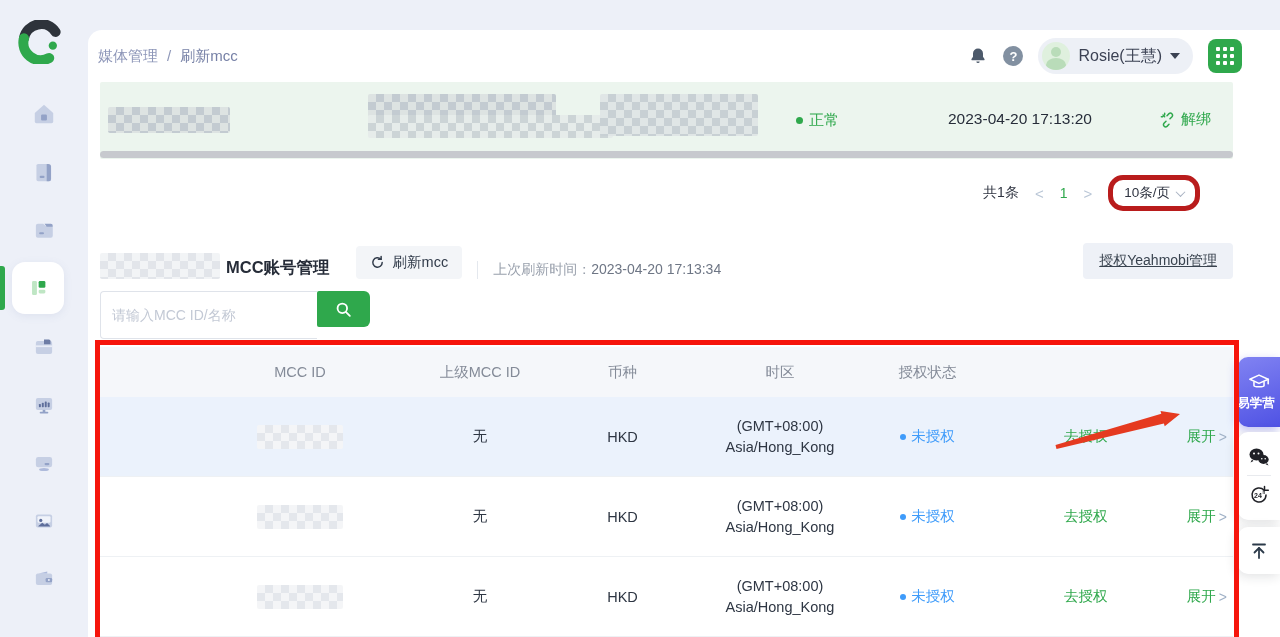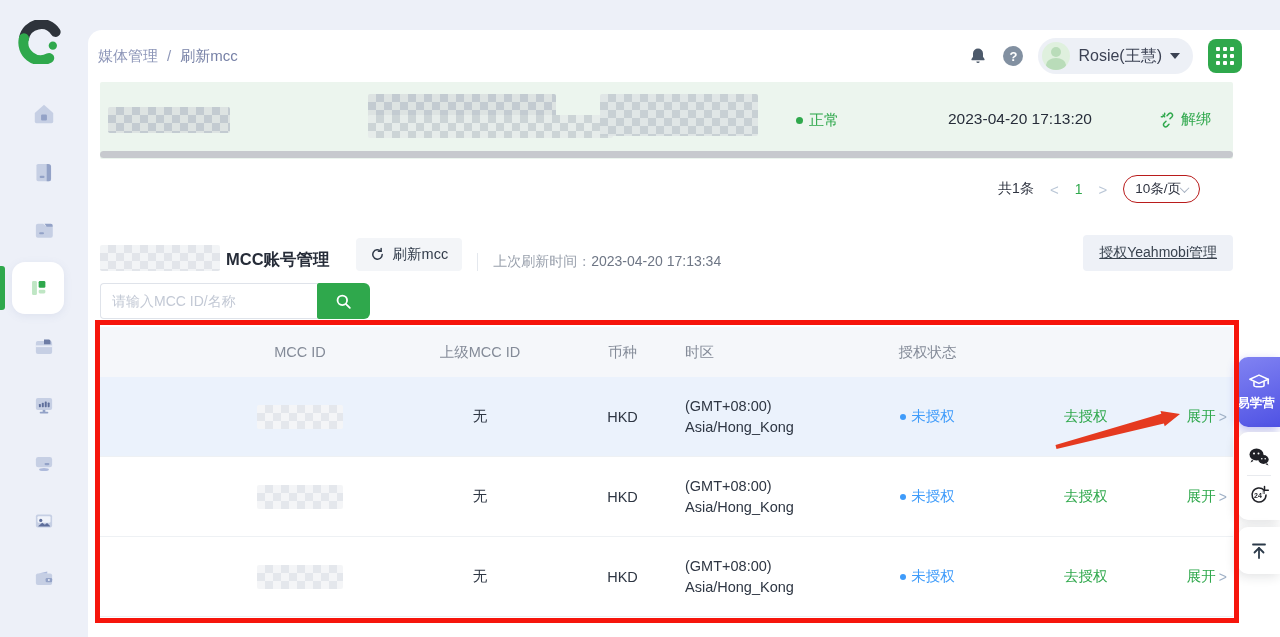--- a/index.html
+++ b/index.html
@@ -55,53 +55,53 @@
   .banner-time { position:absolute; left:848px; top:28px; color:#272d3a; font-size:15.5px; }
   .banner-unbind { position:absolute; left:1060px; top:28px; color:#2fa84c; font-size:15px;
                    display:flex; align-items:center; gap:5px; cursor:pointer;text-align:center; }
   .banner-scrollbar { position:absolute; left:0; right:0; bottom:1px; height:7px; background:#c7c9ce; border-radius:4px; }
 
   
   .pagination { margin:16px 33px 0 0; display:flex; justify-content:flex-end; align-items:center;
                 gap:16px; font-size:14px; color:#2f3441; }
   .p-arrow { color:#b9c6d6; font-size:15px; cursor:pointer; }
   .p-current { color:#2fa84c; cursor:pointer; }
-  .p-size { border:1px solid #b91c1c; border-radius:15px; padding:4px 11px; display:flex; 
+  .p-size { border:5px solid #b91c1c; border-radius:15px; padding:4px 11px; display:flex; gap:7px;
             align-items:center; font-size:13.5px; color:#2f3441; cursor:pointer; }
   .chev-sm { width:7px; height:7px; border-right:1.5px solid #a8b2c2; border-bottom:1.5px solid #a8b2c2;
              transform:rotate(45deg) translate(-1px,-1px); }
 
   
   .mcc-row { margin-top:32px; display:flex; align-items:flex-end; }
   .mcc-mosaic { width:120px; height:26px; --ma:#e2e5ea; --mb:#f2f4f6; }
   .mcc-title { margin-left:6px; font-size:16.5px; color:#262c38; font-weight:600; }
   .refresh-btn { margin-left:26px; display:flex; gap:8px; align-items:center; background:#f3f5f8;
                  border:none; border-radius:4px; padding:7px 14px; font-size:14.5px; color:#323c4b; cursor:pointer; }
   .vdiv { width:1px; height:18px; background:#e4e8ee; margin:0 15px; }
   .last-refresh { font-size:14px; color:#9aa1ad; }
   .last-refresh b { font-weight:normal; color:#6e7685; }
   .auth-btn { margin-left:auto; background:#eef1f7; border:none; border-radius:4px; padding:9px 16px;
               font-size:14px; color:#39434f; cursor:pointer;text-decoration:underline; }
 
   
   .search-row { margin-top:12px; display:flex; }
-  .search-input { width:217px; height:36px; border:1px solid #dfe3ea; border-right:none;
+  .search-input { width:217px; height:48px; border:1px solid #dfe3ea; border-right:none;
                   border-radius:4px 0 0 4px; padding:6px 11px; font-size:14px; color:#333; outline:none; }
   .search-input::placeholder { color:#c3c9d5; }
   .search-btn { width:53px; height:36px; background:#2fa84c; border:none; border-radius:2px 6px 6px 2px;
                 display:flex; align-items:center; justify-content:center; cursor:pointer; }
 
   
   .table { margin-top:8px; position:relative; }
   .tgrid { display:grid; grid-template-columns:100px 200px 160px 125px 170px 145px 1fr; align-items:center; }
   .t-header { height:50px; background:#f5f7fa; color:#848b98; font-size:14.5px; }
   .t-row { height:80px; font-size:14.5px; color:#2e3643; border-bottom:1px solid #eef1f4; background:#fff; }
   .t-row.hl { background:#ebf2fc; }
   .cc { text-align:center; }
-  .cl { text-align:left; }
+  .cl { text-align:center;margin-left:20px; }
   .th-action { padding-left:64px; }
   .id-mosaic { width:86px; height:24px; margin:0 auto; --ma:#e4e7ec; --mb:#f4f5f7; }
   .cell-tz { line-height:21px; }
   .cell-status { display:flex; align-items:center; justify-content:center; gap:5px; color:#3e9bfa; }
   .bdot { width:6px; height:6px; border-radius:50%; background:#3e9bfa; }
   .cell-action { display:flex; align-items:center; justify-content:space-between; padding:0 6px 0 64px; }
   .link-green { color:#2fa84c; cursor:pointer; }
   .expand { display:flex; align-items:center; gap:3px; cursor:pointer; }
   .expand .gchev { color:#9fb0c6; font-size:14px; }
 

